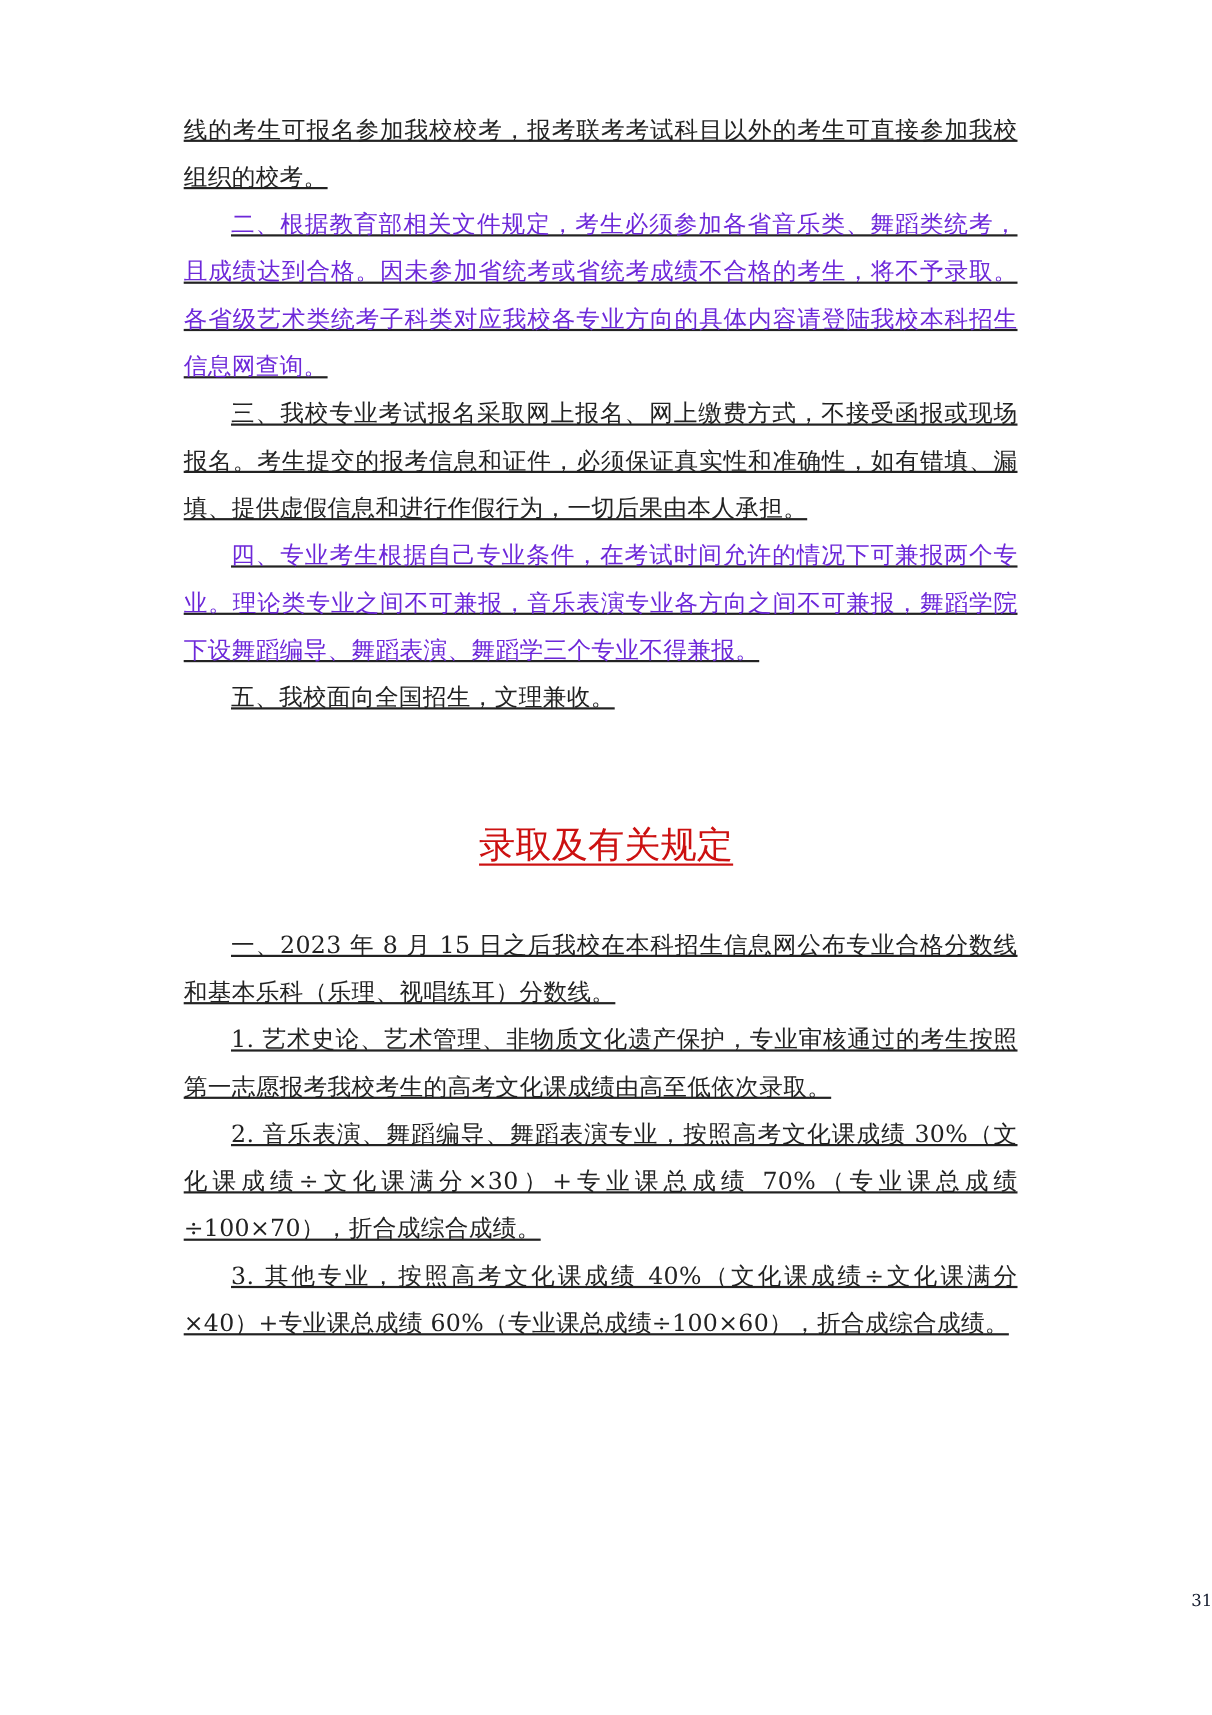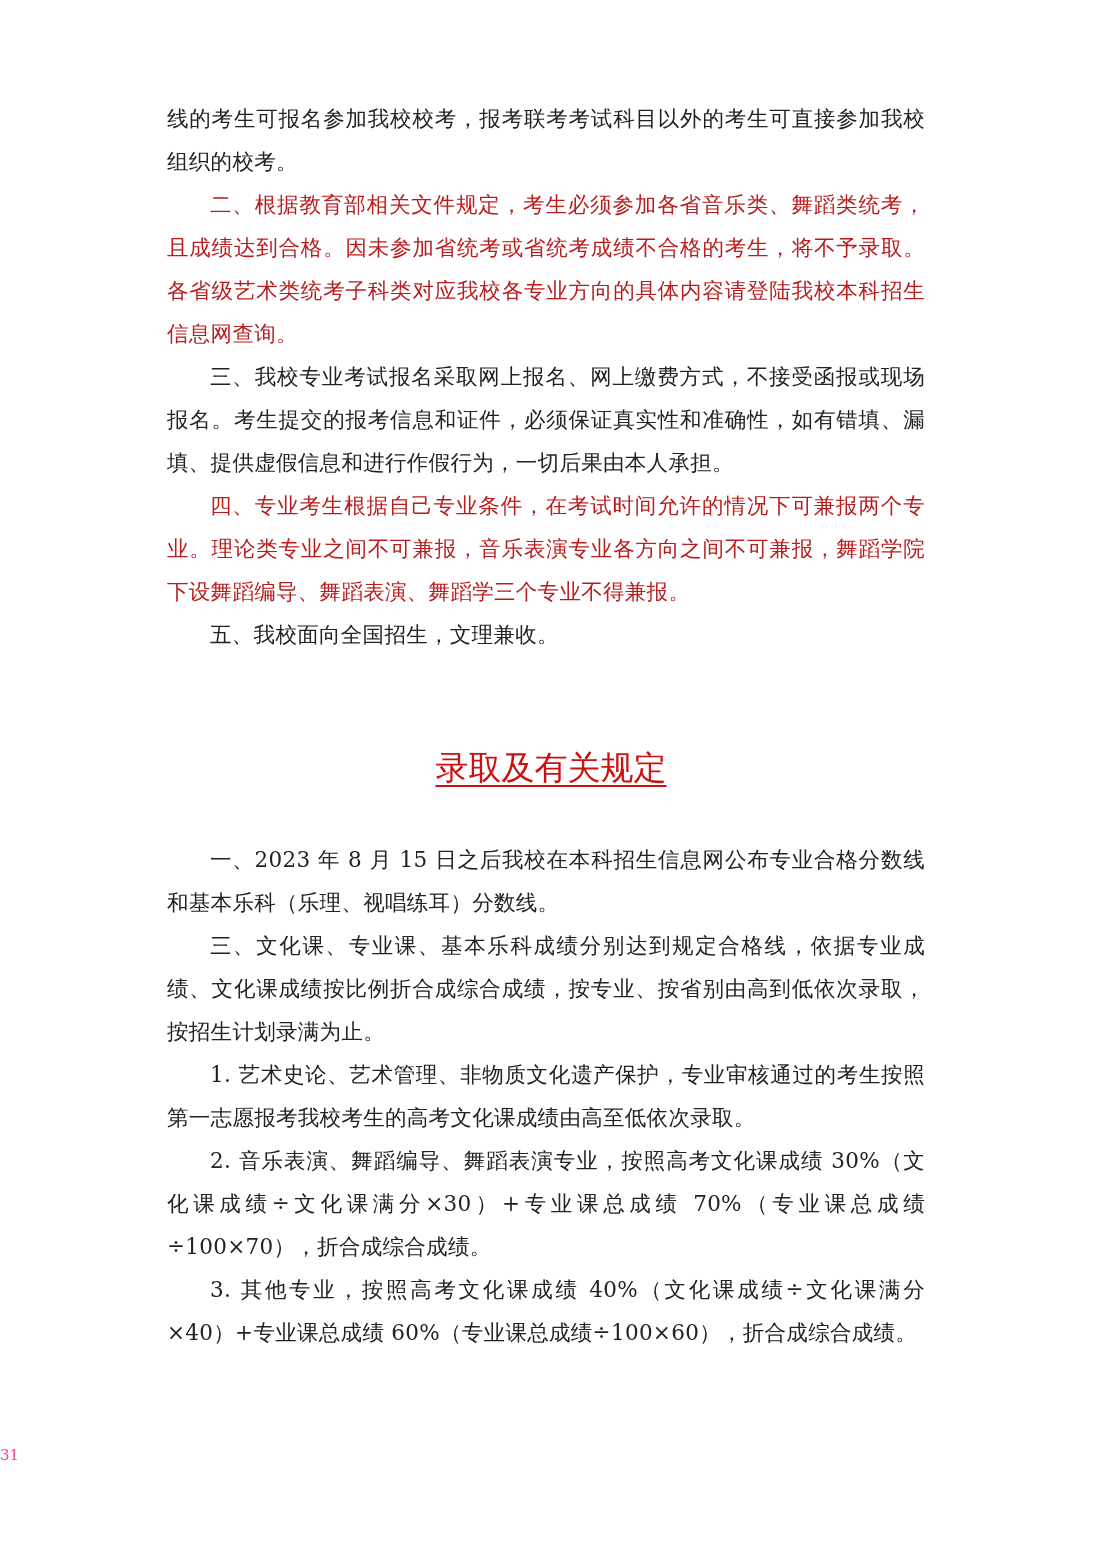--- a/index.html
+++ b/index.html
@@ -24,27 +24,28 @@
     }
     .body-text {
       position: absolute;
       left: 167px;
       width: 758px;
       font-size: 21.5px;
       line-height: 43px;
       letter-spacing: 0.3px;
       text-align: justify;
       margin: 0;
+      text-decoration: underline;
     }
     .para {
       margin: 0;
       text-indent: 0;
     }
     .para.indent { text-indent: 43px; }
-    .para.red { color: #b91c1c; }
+    .para.red { color: #6d28d9; }
     .block1 { top: 97px; }
     .block2 { top: 838px; }
     .section-title {
       position: absolute;
       left: 0;
       width: 1102px;
       top: 744px;
       text-align: center;
       margin: 0;
       font-family: "DejaVu Sans", "Liberation Sans", sans-serif;
@@ -56,23 +57,23 @@
     .section-title span {
       text-decoration: underline;
       text-decoration-thickness: 2px;
       text-underline-offset: 6px;
     }
     .page-number {
       position: absolute;
       top: 1446px;
       left: 0;
       width: 1102px;
-      text-align: left;
+      text-align: right;
       font-size: 15px;
-      color: #ec4899;
+      color: #0f172a;
       margin: 0;
     }
   </style>
 </head>
 <body>
 
 <div class="page">
 
   <div class="body-text block1">
     <p class="para">线的考生可报名参加我校校考，报考联考考试科目以外的考生可直接参加我校组织的校考。</p>
@@ -81,21 +82,20 @@
     <p class="para indent red">四、专业考生根据自己专业条件，在考试时间允许的情况下可兼报两个专业。理论类专业之间不可兼报，音乐表演专业各方向之间不可兼报，舞蹈学院下设舞蹈编导、舞蹈表演、舞蹈学三个专业不得兼报。</p>
     <p class="para indent">五、我校面向全国招生，文理兼收。</p>
   </div>
 
   <h2 class="section-title">
     <span>录取及有关规定</span>
   </h2>
 
   <div class="body-text block2">
     <p class="para indent">一、2023 年 8 月 15 日之后我校在本科招生信息网公布专业合格分数线和基本乐科（乐理、视唱练耳）分数线。</p>
-    <p class="para indent">三、文化课、专业课、基本乐科成绩分别达到规定合格线，依据专业成绩、文化课成绩按比例折合成综合成绩，按专业、按省别由高到低依次录取，按招生计划录满为止。</p>
     <p class="para indent">1. 艺术史论、艺术管理、非物质文化遗产保护，专业审核通过的考生按照第一志愿报考我校考生的高考文化课成绩由高至低依次录取。</p>
     <p class="para indent">2. 音乐表演、舞蹈编导、舞蹈表演专业，按照高考文化课成绩 30%（文化课成绩÷文化课满分×30）+专业课总成绩 70%（专业课总成绩÷100×70），折合成综合成绩。</p>
     <p class="para indent">3. 其他专业，按照高考文化课成绩 40%（文化课成绩÷文化课满分×40）+专业课总成绩 60%（专业课总成绩÷100×60），折合成综合成绩。</p>
   </div>
 
   <p class="page-number">31</p>
 
 </div>
 
 </body></html>

